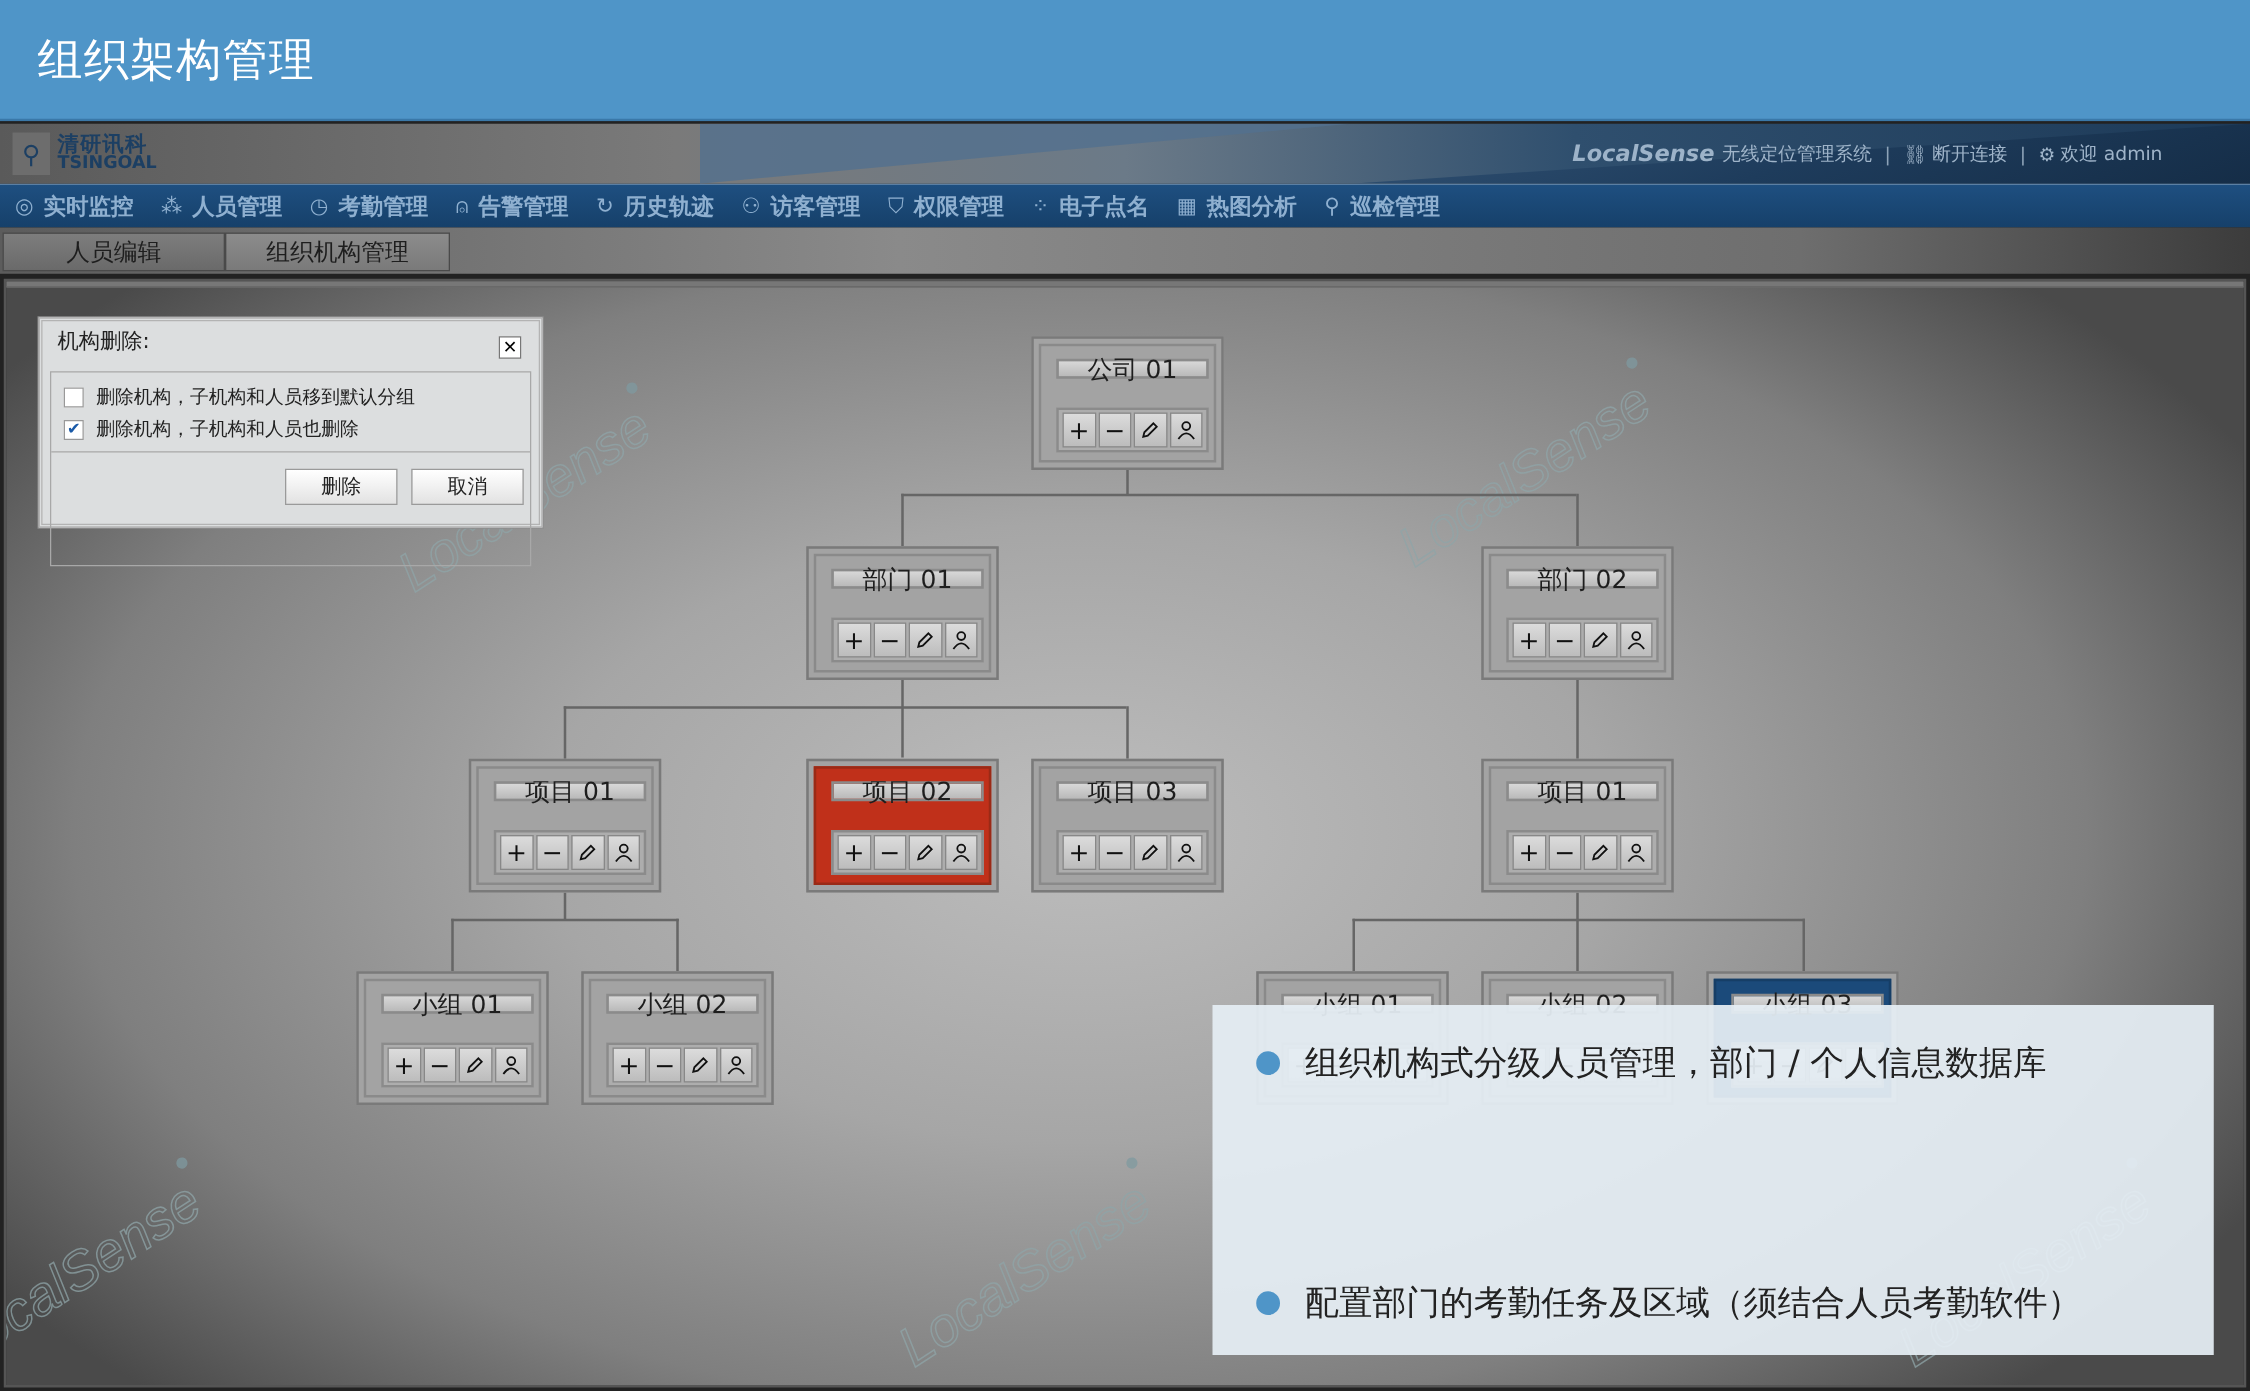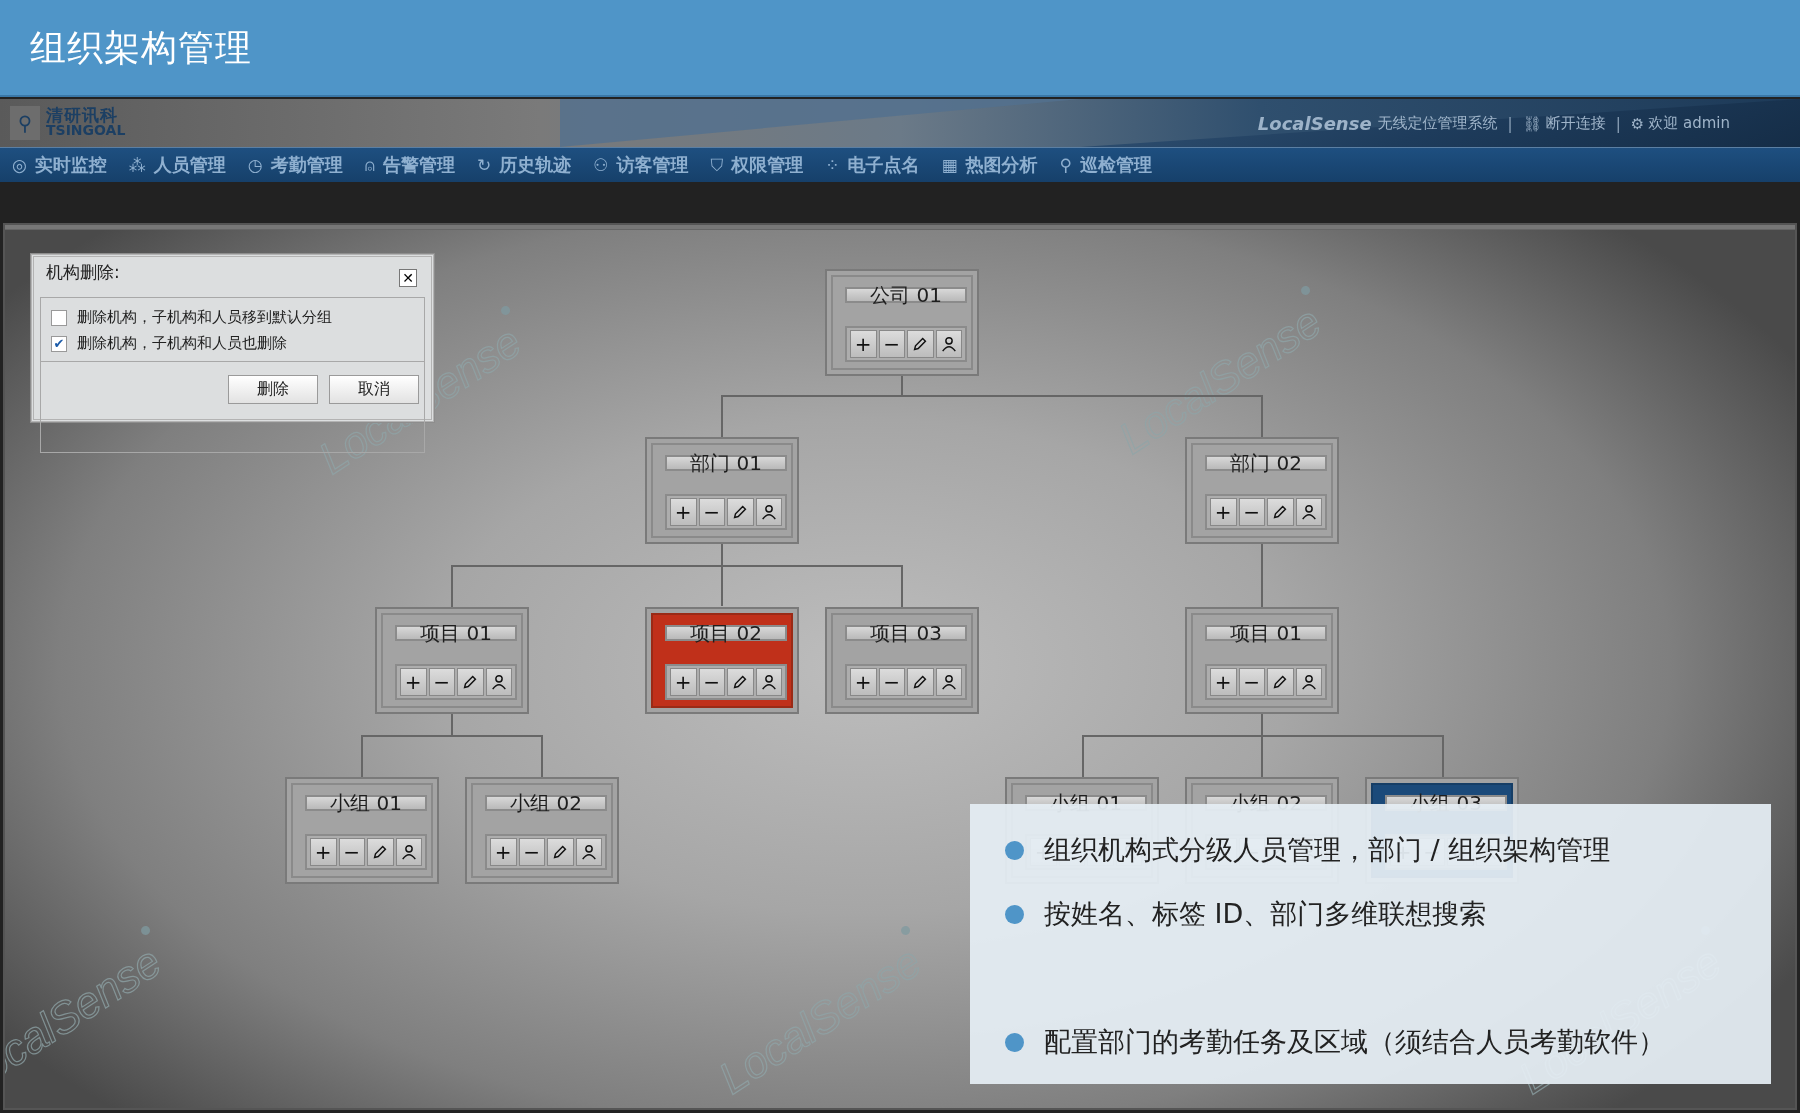--- a/index.html
+++ b/index.html
@@ -131,20 +131,24 @@
     <div class="nav-item">
         <span class="nav-icon">▦</span>
         <span>热图分析</span>
       </div>
     <div class="nav-item">
         <span class="nav-icon">⚲</span>
         <span>巡检管理</span>
       </div>
   </div>
 
+  <div class="tabs-bar">
+    <div class="tab" style="left:2px;width:178px;">人员编辑</div>
+    <div class="tab active" style="left:180px;width:180px;">组织机构管理</div>
+  </div>
 
   <div class="canvas">
 
     <div class="watermark" style="left:300px;top:150px;"><span>LocalSense</span><span class="dot"></span></div>
     <div class="watermark" style="left:1100px;top:130px;"><span>LocalSense</span><span class="dot"></span></div>
     <div class="watermark" style="left:-60px;top:770px;"><span>LocalSense</span><span class="dot"></span></div>
     <div class="watermark" style="left:700px;top:770px;"><span>LocalSense</span><span class="dot"></span></div>
     <div class="watermark" style="left:1500px;top:770px;"><span>LocalSense</span><span class="dot"></span></div>
 
     <div class="edge" style="left:896px;top:151px;width:2px;height:20px;"></div>
@@ -437,23 +441,19 @@
       </div>
       <div class="dlg-btn" style="left:187px;">删除</div>
       <div class="dlg-btn" style="left:288px;">取消</div>
     </div>
   </div>
 </div>
 
 <div class="info-panel">
   <div class="info-item" style="top:28px;">
       <span class="bullet"></span>
-      <span>组织机构式分级人员管理，部门 / 组织架构管理</span>
-    </div>
-  <div class="info-item" style="top:92px;">
-      <span class="bullet"></span>
-      <span>按姓名、标签 ID、部门多维联想搜索</span>
+      <span>组织机构式分级人员管理，部门 / 个人信息数据库</span>
     </div>
   <div class="info-item" style="top:220px;">
       <span class="bullet"></span>
       <span>配置部门的考勤任务及区域（须结合人员考勤软件）</span>
     </div>
 </div>
 
 </body></html>

